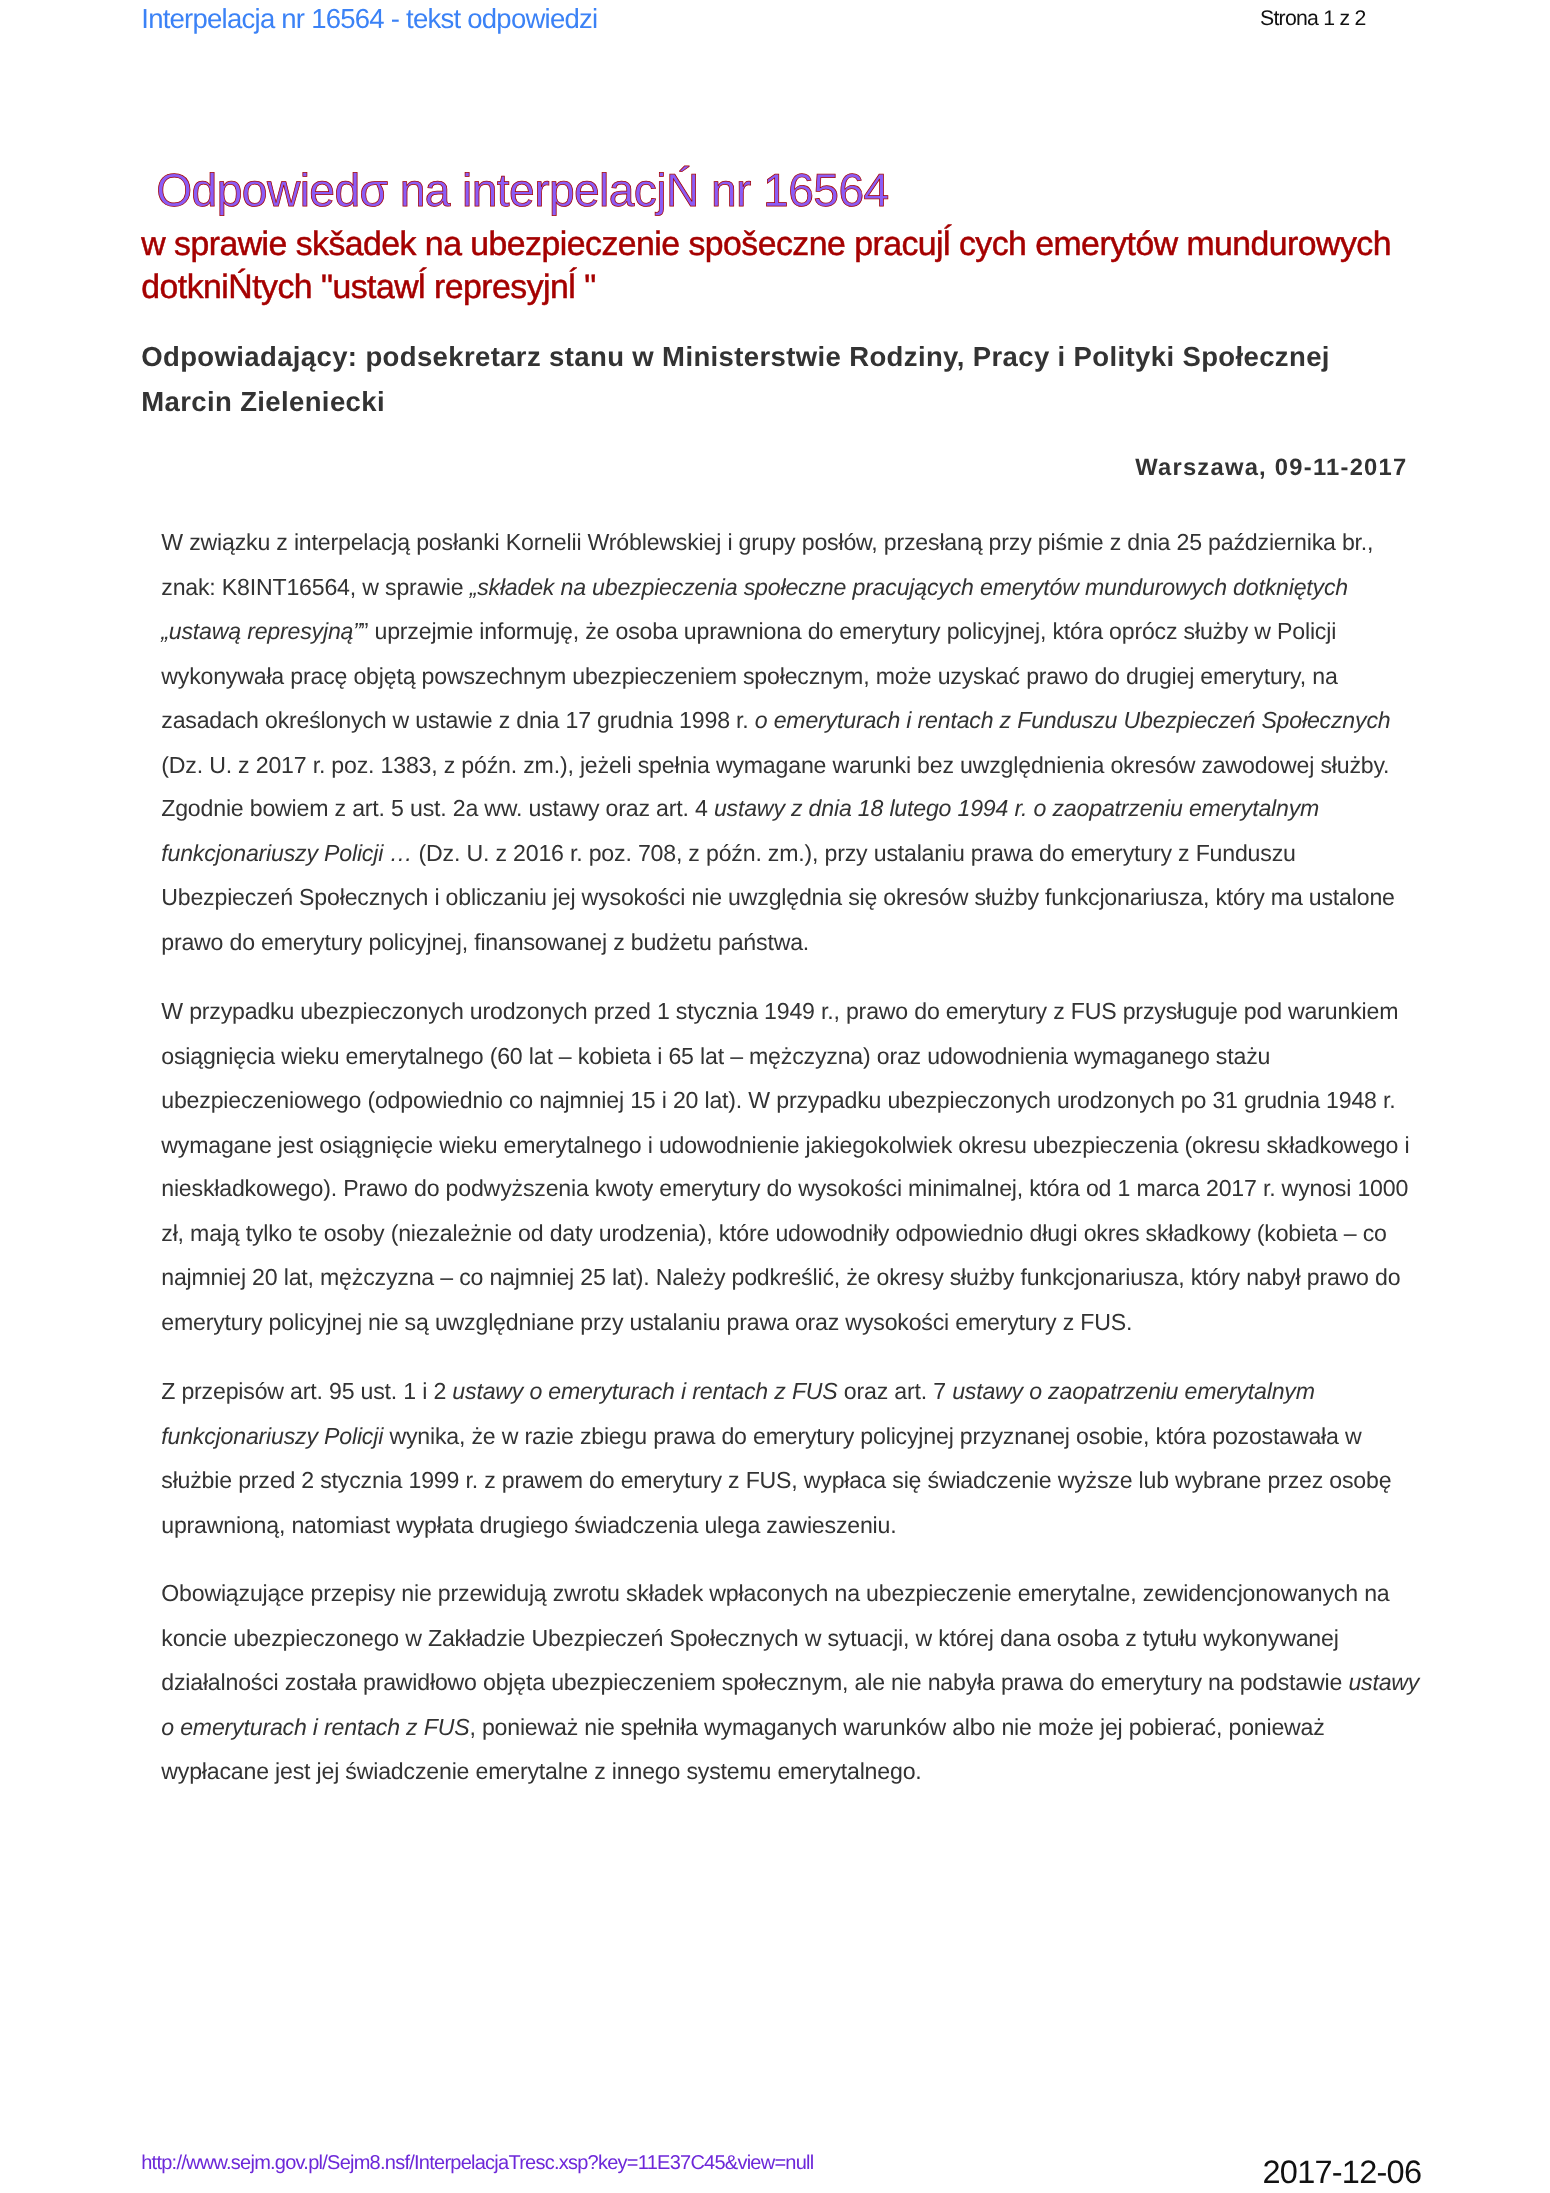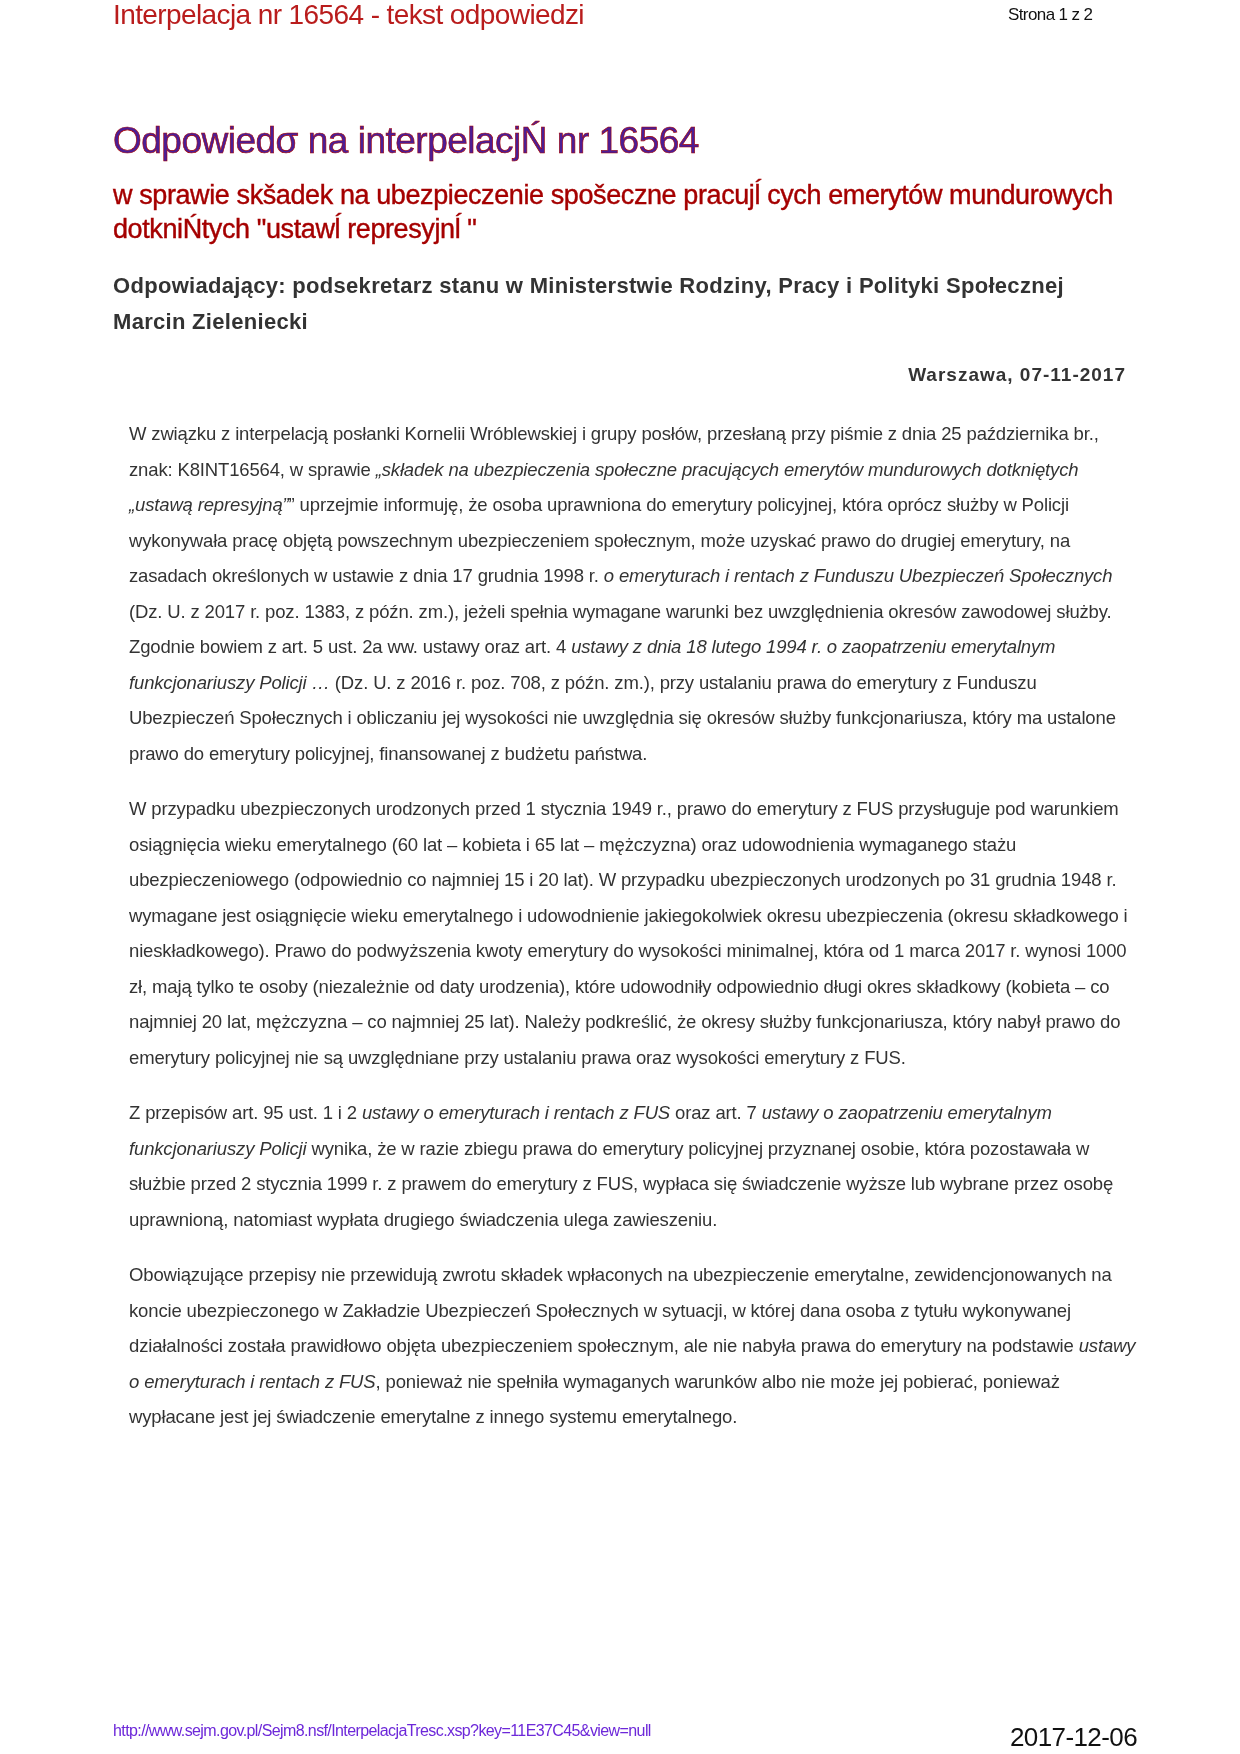--- a/index.html
+++ b/index.html
@@ -1,23 +1,23 @@
 <!DOCTYPE html>
 <html><head>
 <meta charset="utf-8">
 <style>
   html, body { margin: 0; padding: 0; background: #ffffff; }
   body { width: 1240px; height: 1754px; position: relative; overflow: hidden;
          font-family: "Liberation Sans", sans-serif; color: #333333; }
-  .hdr { position: absolute; top: 0; left: 113px; font-size: 28px; color: #b91c1c;
+  .hdr { position: absolute; top: 0; left: 113px; font-size: 22px; color: #3b82f6;
          letter-spacing: -0.6px; line-height: 30px; }
   .hdr-right { position: absolute; top: 0; left: 1008px; font-size: 17px; color: #111;
                letter-spacing: -0.6px; line-height: 30px; }
-  .title { position: absolute; top: 120px; left: 113px; font-size: 37px; color: #4c1d95;
-           margin: 0; font-weight: normal; letter-spacing: -0.5px; -webkit-text-stroke: 0.6px #a50000; }
+  .title { position: absolute; top: 120px; left: 113px; font-size: 37px; color: #8b5cf6;
+           margin: 12px; font-weight: normal; letter-spacing: -0.5px; -webkit-text-stroke: 0.6px #a50000; }
   .subtitle { position: absolute; top: 178px; left: 113px; width: 1000px; font-size: 27px;
               color: #a50000; line-height: 34px; margin: 0; font-weight: normal;
               letter-spacing: -0.4px; -webkit-text-stroke: 0.4px #a50000; }
   .answering { position: absolute; top: 268px; left: 113px; width: 1010px; font-size: 22px;
                color: #333; font-weight: bold; line-height: 36px; letter-spacing: 0.3px; }
   .date { position: absolute; top: 364px; right: 114px; font-size: 19px; font-weight: bold;
           color: #333; letter-spacing: 1px; }
   .body { position: absolute; top: 416px; left: 113px; width: 1010px; font-size: 18.5px;
           line-height: 35.5px; color: #333; letter-spacing: -0.15px; margin-left: 16px; }
   .body p { margin: 0 0 20px 0; }
@@ -30,21 +30,21 @@
 </head>
 <body>
 
 <div class="hdr">Interpelacja nr 16564 - tekst odpowiedzi</div>
 <div class="hdr-right">Strona 1 z 2</div>
 
 <h1 class="title">Odpowiedσ na interpelacjŃ nr 16564</h1>
 <h2 class="subtitle">w sprawie skšadek na ubezpieczenie spošeczne pracujĺ cych emerytów mundurowych dotkniŃtych "ustawĺ represyjnĺ "</h2>
 
 <div class="answering">Odpowiadający: podsekretarz stanu w Ministerstwie Rodziny, Pracy i Polityki Społecznej Marcin Zieleniecki</div>
-<div class="date">Warszawa, 07-11-2017</div>
+<div class="date">Warszawa, 09-11-2017</div>
 
 <div class="body">
   <p><span>W związku z interpelacją posłanki Kornelii Wróblewskiej i grupy posłów, przesłaną przy piśmie z dnia 25 października br., znak: K8INT16564, w sprawie </span><i>„składek na ubezpieczenia społeczne pracujących emerytów mundurowych dotkniętych „ustawą represyjną”</i><span>” uprzejmie informuję, że osoba uprawniona do emerytury policyjnej, która oprócz służby w Policji wykonywała pracę objętą powszechnym ubezpieczeniem społecznym, może uzyskać prawo do drugiej emerytury, na zasadach określonych w ustawie z dnia 17 grudnia 1998 r. </span><i>o emeryturach i rentach z Funduszu Ubezpieczeń Społecznych</i><span> (Dz. U. z 2017 r. poz. 1383, z późn. zm.), jeżeli spełnia wymagane warunki bez uwzględnienia okresów zawodowej służby. Zgodnie bowiem z art. 5 ust. 2a ww. ustawy oraz art. 4 </span><i>ustawy z dnia 18 lutego 1994 r. o zaopatrzeniu emerytalnym funkcjonariuszy Policji …</i><span> (Dz. U. z 2016 r. poz. 708, z późn. zm.), przy ustalaniu prawa do emerytury z Funduszu Ubezpieczeń Społecznych i obliczaniu jej wysokości nie uwzględnia się okresów służby funkcjonariusza, który ma ustalone prawo do emerytury policyjnej, finansowanej z budżetu państwa.</span></p>
   <p><span>W przypadku ubezpieczonych urodzonych przed 1 stycznia 1949 r., prawo do emerytury z FUS przysługuje pod warunkiem osiągnięcia wieku emerytalnego (60 lat – kobieta i 65 lat – mężczyzna) oraz udowodnienia wymaganego stażu ubezpieczeniowego (odpowiednio co najmniej 15 i 20 lat). W przypadku ubezpieczonych urodzonych po 31 grudnia 1948 r. wymagane jest osiągnięcie wieku emerytalnego i udowodnienie jakiegokolwiek okresu ubezpieczenia (okresu składkowego i nieskładkowego). Prawo do podwyższenia kwoty emerytury do wysokości minimalnej, która od 1 marca 2017 r. wynosi 1000 zł, mają tylko te osoby (niezależnie od daty urodzenia), które udowodniły odpowiednio długi okres składkowy (kobieta – co najmniej 20 lat, mężczyzna – co najmniej 25 lat). Należy podkreślić, że okresy służby funkcjonariusza, który nabył prawo do emerytury policyjnej nie są uwzględniane przy ustalaniu prawa oraz wysokości emerytury z FUS.</span></p>
   <p><span>Z przepisów art. 95 ust. 1 i 2 </span><i>ustawy o emeryturach i rentach z FUS</i><span> oraz art. 7 </span><i>ustawy o zaopatrzeniu emerytalnym funkcjonariuszy Policji</i><span> wynika, że w razie zbiegu prawa do emerytury policyjnej przyznanej osobie, która pozostawała w służbie przed 2 stycznia 1999 r. z prawem do emerytury z FUS, wypłaca się świadczenie wyższe lub wybrane przez osobę uprawnioną, natomiast wypłata drugiego świadczenia ulega zawieszeniu.</span></p>
   <p><span>Obowiązujące przepisy nie przewidują zwrotu składek wpłaconych na ubezpieczenie emerytalne, zewidencjonowanych na koncie ubezpieczonego w Zakładzie Ubezpieczeń Społecznych w sytuacji, w której dana osoba z tytułu wykonywanej działalności została prawidłowo objęta ubezpieczeniem społecznym, ale nie nabyła prawa do emerytury na podstawie </span><i>ustawy o emeryturach i rentach z FUS</i><span>, ponieważ nie spełniła wymaganych warunków albo nie może jej pobierać, ponieważ wypłacane jest jej świadczenie emerytalne z innego systemu emerytalnego.</span></p>
 </div>
 
 <div class="footer">http://www.sejm.gov.pl/Sejm8.nsf/InterpelacjaTresc.xsp?key=11E37C45&amp;view=null</div>
 <div class="footer-date">2017-12-06</div>

